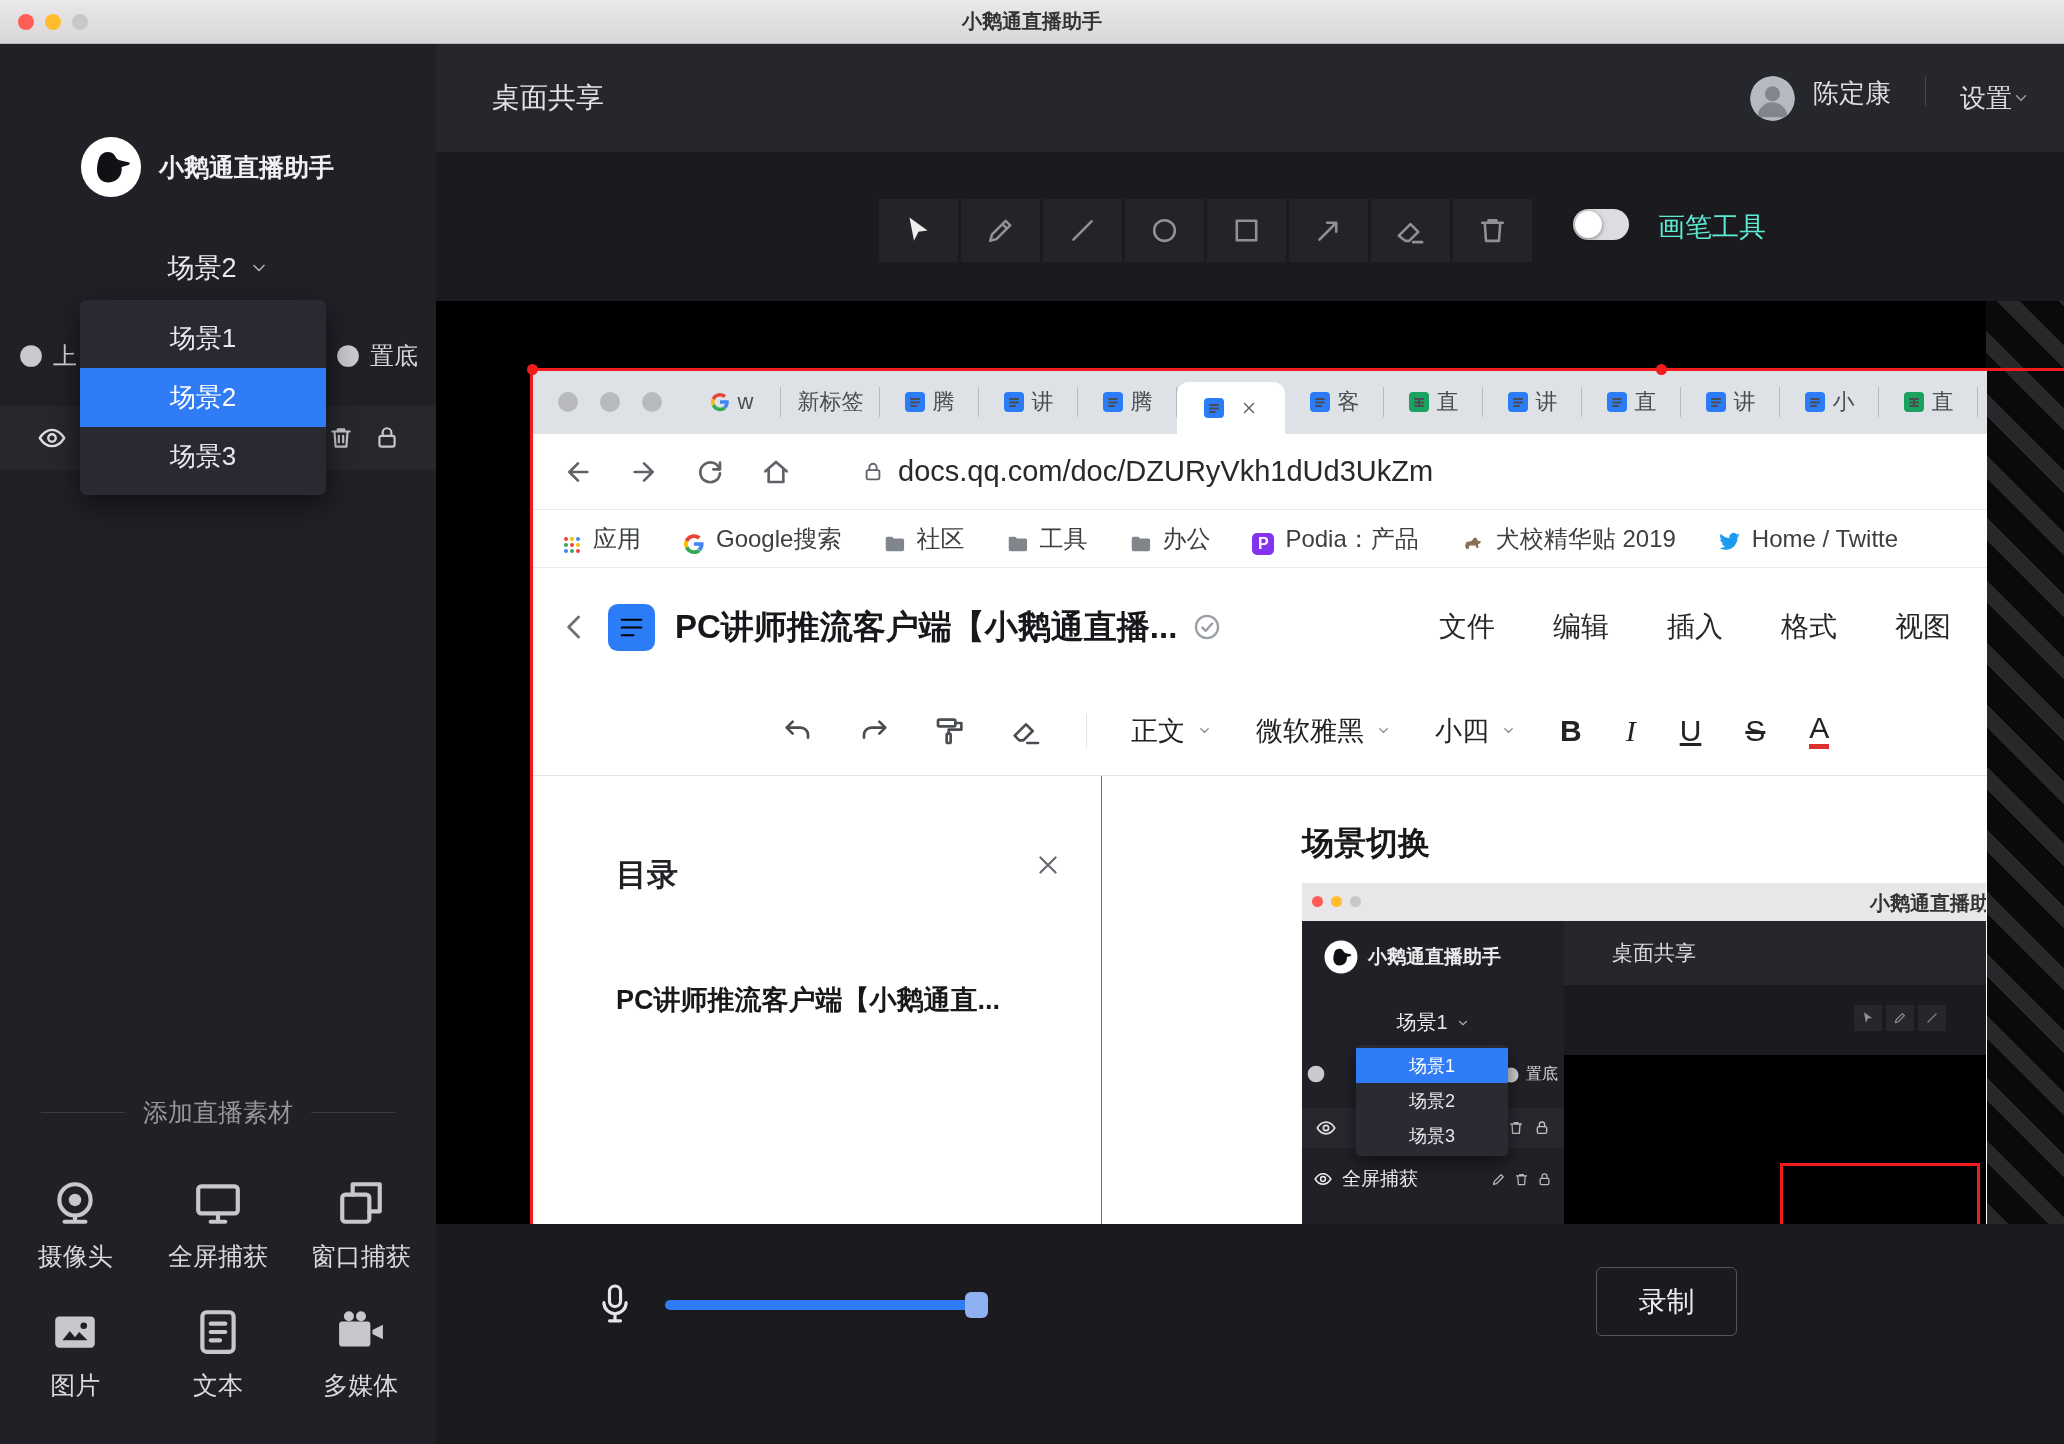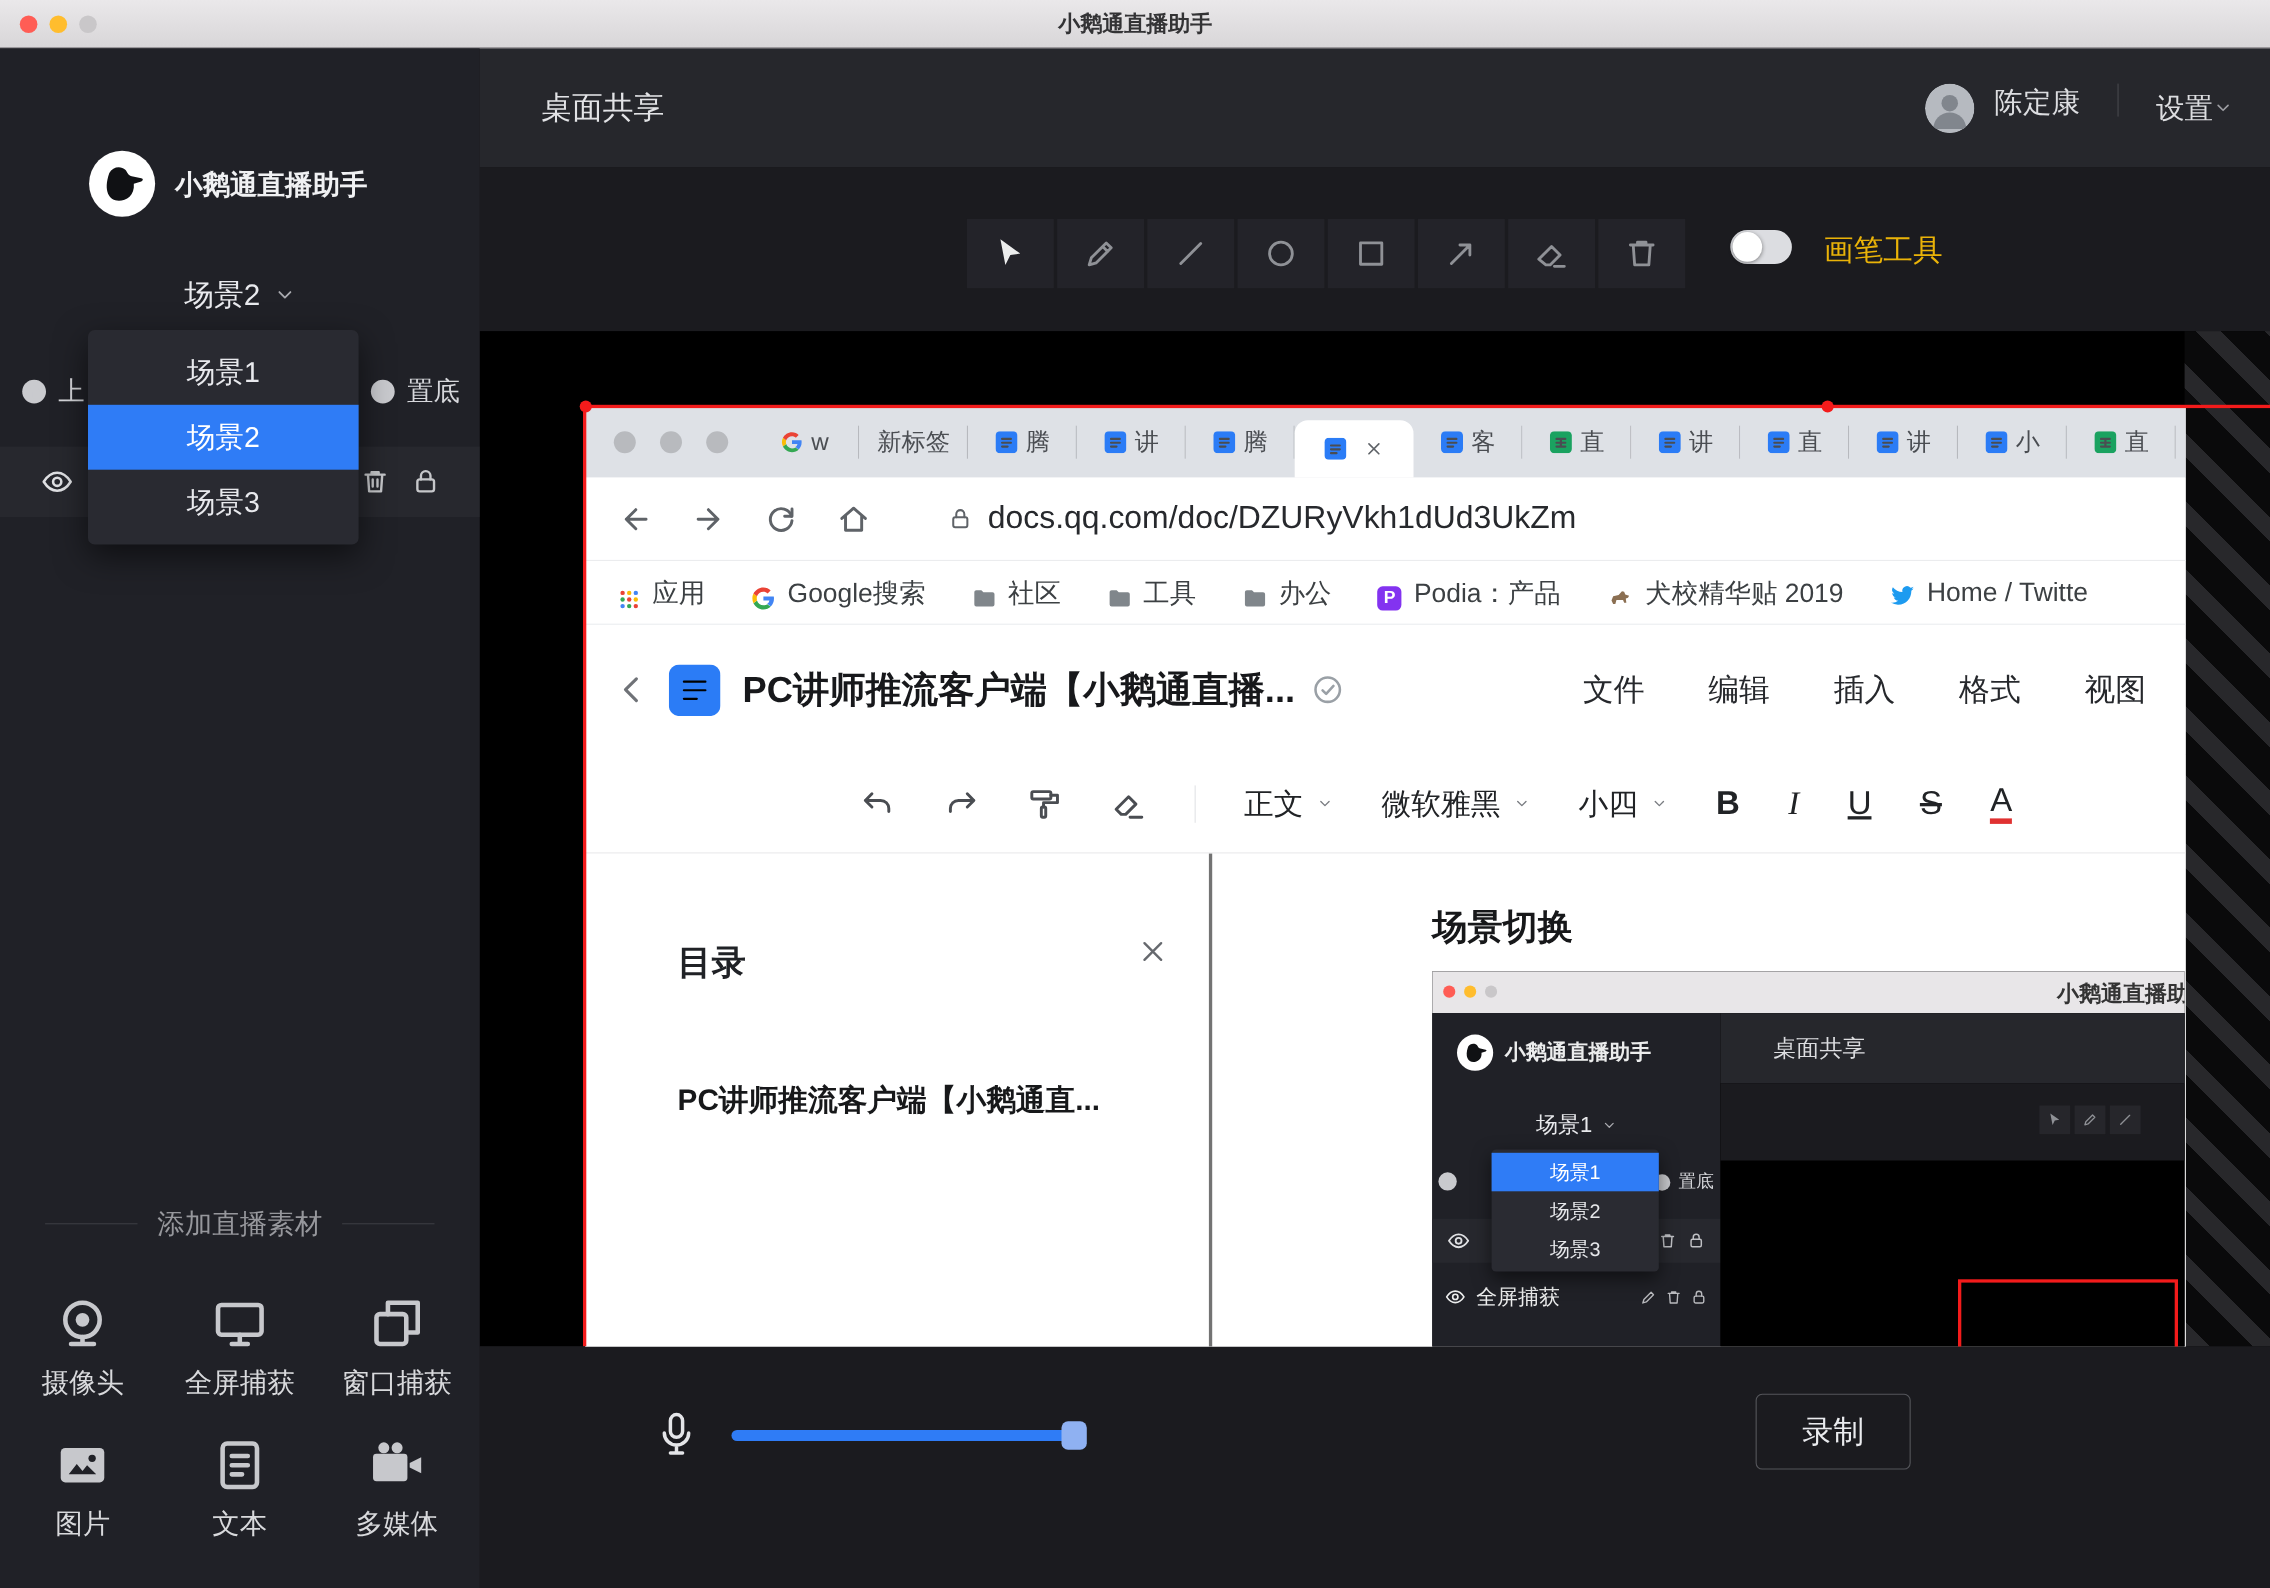--- a/index.html
+++ b/index.html
@@ -53,21 +53,21 @@
 .settings{display:flex;align-items:center;color:#dcdde0;font-size:26px;cursor:pointer;white-space:nowrap}
 .settings svg{color:#9b9ca1}
 
 .paint-bar{height:149px;background:#1b1b1f;position:relative;flex:none}
 .tools{position:absolute;left:443px;top:47px;display:flex;gap:3px}
 .tool{width:79px;height:63px;background:#232329;display:flex;align-items:center;justify-content:center;cursor:pointer;color:#8f9196}
 .tool svg{width:31px;height:31px}
 .tool.cursor{color:#eceded}
 .toggle{position:absolute;left:1137px;top:57px;width:56px;height:31px;border-radius:16px;background:#dcdde1;cursor:pointer}
 .toggle::after{content:"";position:absolute;left:2px;top:2px;width:27px;height:27px;border-radius:50%;background:#fff;box-shadow:0 1px 4px rgba(0,0,0,.45)}
-.paint-label{position:absolute;left:1222px;top:0;height:149px;display:flex;align-items:center;color:#eab308;font-size:27px;white-space:nowrap}
+.paint-label{position:absolute;left:1222px;top:0;height:149px;display:flex;align-items:center;color:#5eead4;font-size:27px;white-space:nowrap}
 
 
 .preview{flex:1;position:relative;background:#000;overflow:hidden}
 .hatch{position:absolute;top:0;bottom:0;right:0;width:78px;background:repeating-linear-gradient(45deg,#28282b 0 16px,#0a0a0b 16px 44px)}
 .sel-line-top{position:absolute;left:96px;top:67px;right:0;height:3px;background:#f31b1b;z-index:8}
 .sel-line-left{position:absolute;left:94px;top:67px;width:3px;height:856px;background:#f31b1b;z-index:8}
 .handle{position:absolute;width:11px;height:11px;background:#f31b1b;border-radius:50%;z-index:9;cursor:pointer}
 .h-tl{left:91px;top:63px}.h-tm{left:1220px;top:63px}
 .captured{position:absolute;left:96px;top:69px;width:1455px;height:860px;background:#fff;overflow:hidden;z-index:2}
 
@@ -105,21 +105,21 @@
 .dt-sel svg{color:#7a7d82}
 .dt-div{width:1px;height:34px;background:#e2e3e5}
 .dt-b{font-weight:bold;font-size:30px;cursor:pointer}
 .dt-i{font-style:italic;font-family:"Liberation Serif",serif;font-size:30px;cursor:pointer}
 .dt-u{text-decoration:underline;font-size:30px;cursor:pointer}
 .dt-s{text-decoration:line-through;font-size:30px;cursor:pointer}
 .dt-a{font-size:30px;line-height:1.05;border-bottom:5px solid #e03131;cursor:pointer}
 
 
 .doc-body{display:flex;height:454px;background:#fff}
-.toc-panel{width:570px;border-right:3px solid #737373;position:relative;flex:none}
+.toc-panel{width:570px;border-right:1px solid #737373;position:relative;flex:none}
 .toc-title{position:absolute;left:84px;top:78px;font-size:31px;font-weight:bold;color:#202226}
 .toc-close{position:absolute;left:503px;top:76px;color:#66696e;cursor:pointer}
 .toc-entry{position:absolute;left:84px;top:206px;font-size:27px;font-weight:bold;color:#17181a;width:440px;white-space:nowrap;overflow:hidden}
 .doc-content{flex:1;position:relative;overflow:hidden}
 .content-heading{position:absolute;left:200px;top:46px;font-size:32px;font-weight:bold;color:#17181a}
 
 
 .mini{position:absolute;left:200px;top:107px;width:684px;height:347px;overflow:hidden;background:#141416}
 .mini-inner{width:900px;height:400px;position:relative}
 .mini-titlebar{height:38px;background:#e8e6e8;position:relative}

